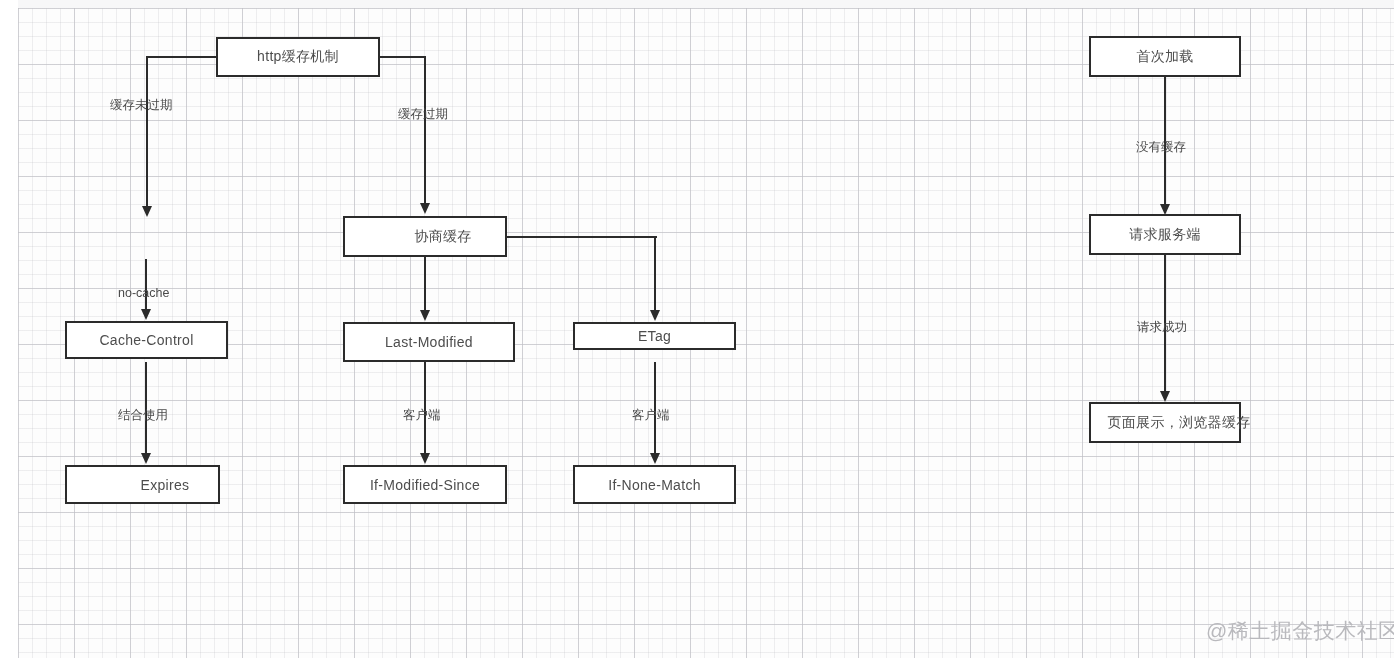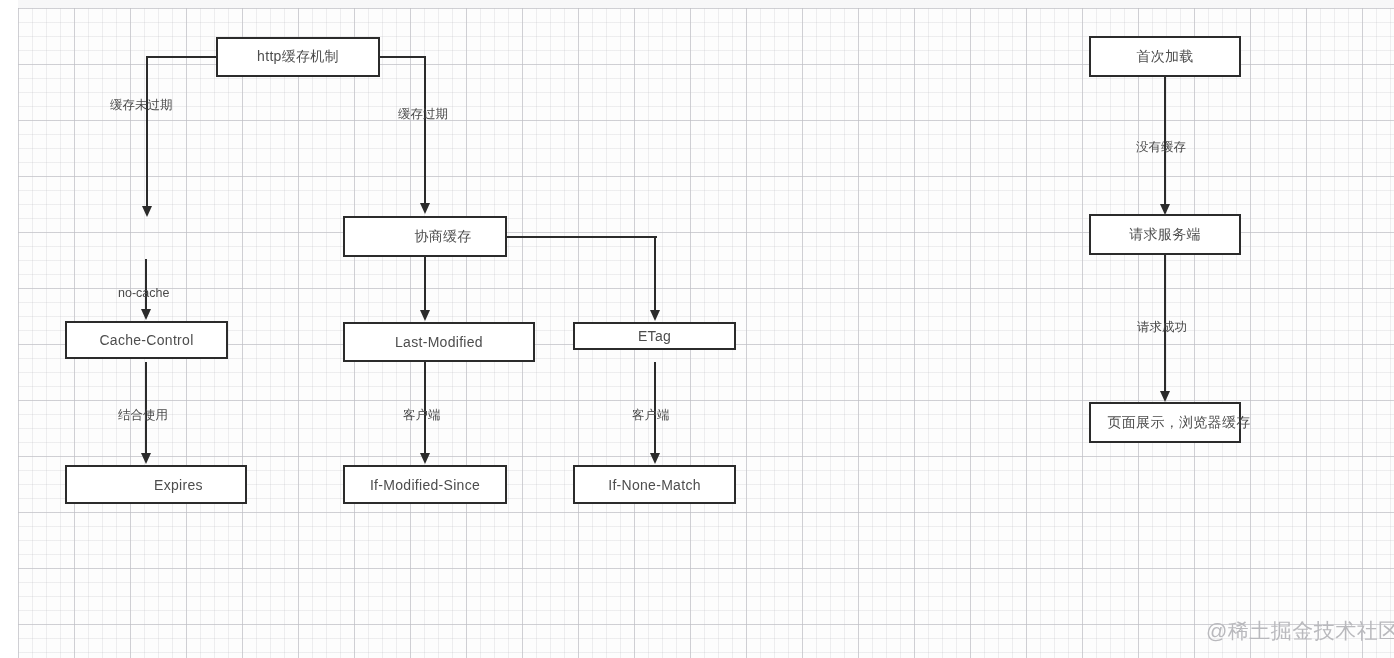--- a/index.html
+++ b/index.html
@@ -127,36 +127,36 @@
   <div class="edge-label" style="left:118px; top:287px;">no-cache</div>
 
   <div class="node" style="left:65px; top:321px; width:163px; height:38px;">
     <span>Cache-Control</span>
   </div>
 
   <div class="edge v" style="left:145px; top:362px; height:91px;"></div>
   <div class="arrow" style="left:141px; top:453px;"></div>
   <div class="edge-label" style="left:118px; top:409px;">结合使用</div>
 
-  <div class="node" style="left:65px; top:465px; width:182px; height:39px;padding-left:45px;">
+  <div class="node" style="left:65px; top:465px; width:155px; height:39px;padding-left:45px;">
     <span>Expires</span>
   </div>
 
   <div class="node" style="left:343px; top:216px; width:164px; height:41px;padding-left:36px;">
     <span>协商缓存</span>
   </div>
 
   <div class="edge v" style="left:424px; top:257px; height:53px;"></div>
   <div class="arrow" style="left:420px; top:310px;"></div>
 
   <div class="edge h" style="left:505px; top:236px; width:152px;"></div>
   <div class="edge v" style="left:654px; top:236px; height:74px;"></div>
   <div class="arrow" style="left:650px; top:310px;"></div>
 
-  <div class="node" style="left:343px; top:322px; width:192px; height:40px;">
+  <div class="node" style="left:343px; top:322px; width:172px; height:40px;">
     <span>Last-Modified</span>
   </div>
 
   <div class="node" style="left:573px; top:322px; width:163px; height:28px;">
     <span>ETag</span>
   </div>
 
   <div class="edge v" style="left:424px; top:362px; height:91px;"></div>
   <div class="arrow" style="left:420px; top:453px;"></div>
   <div class="edge-label" style="left:403px; top:409px;">客户端</div>

